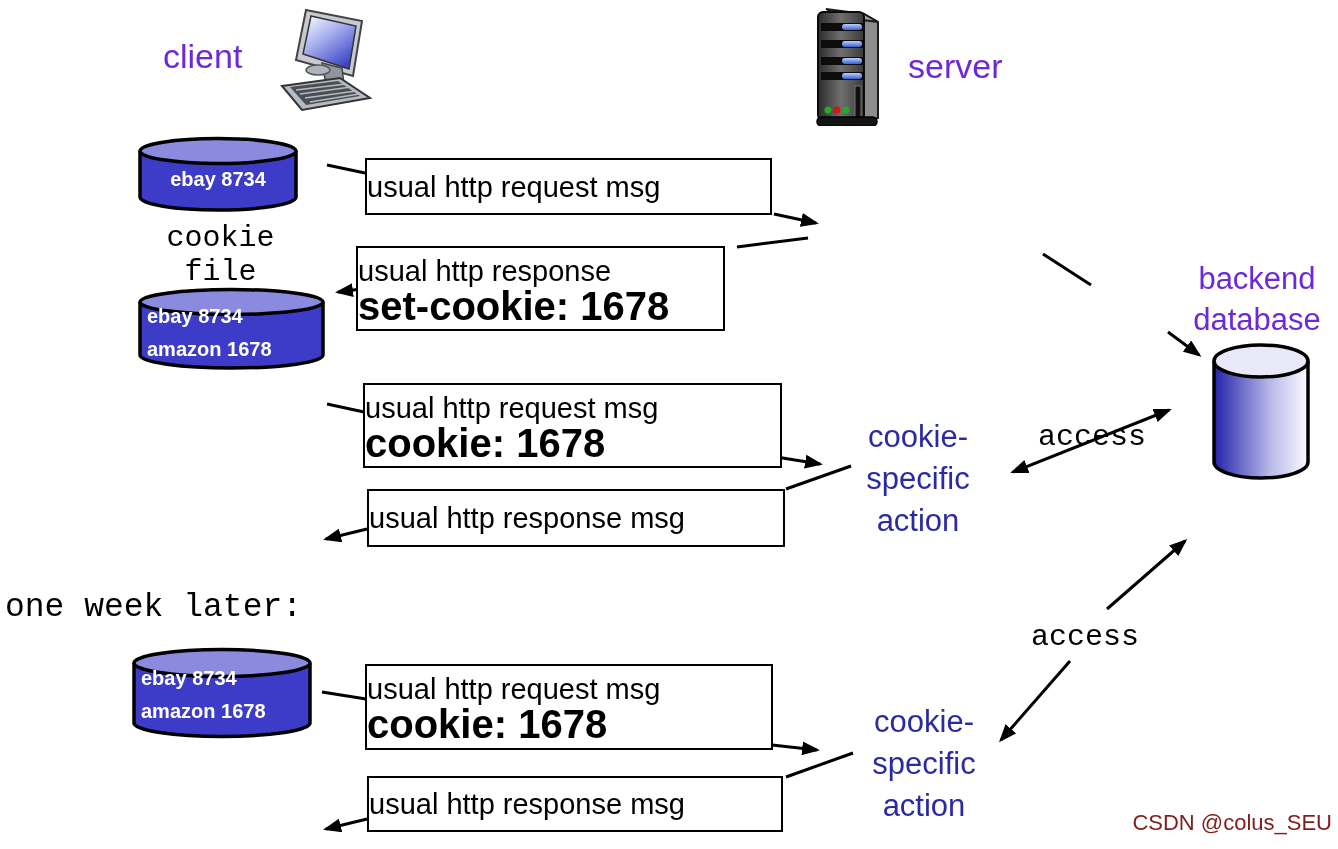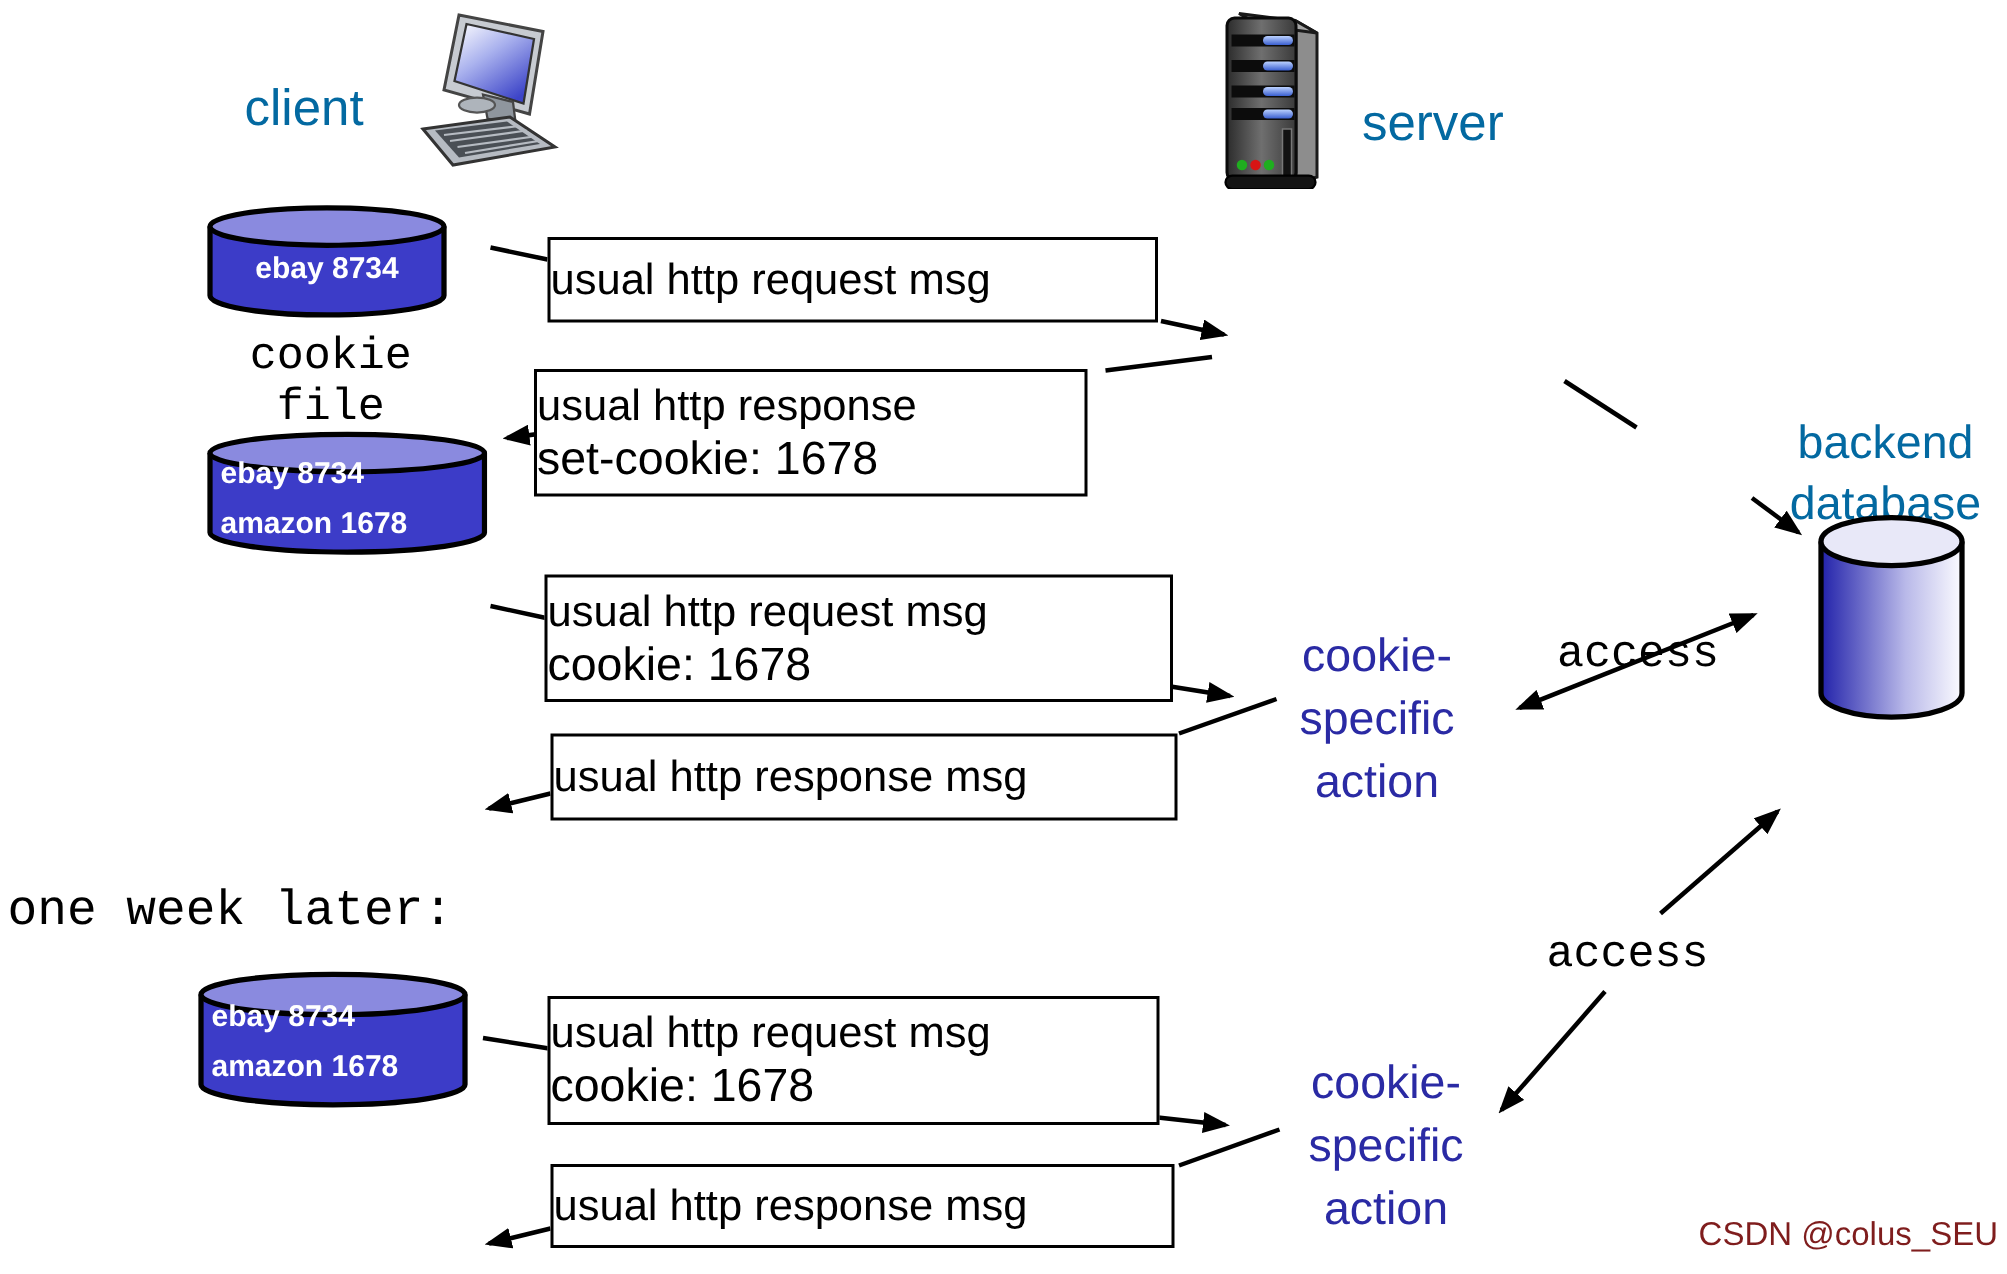--- a/index.html
+++ b/index.html
@@ -1,28 +1,28 @@
 <!DOCTYPE html>
 <html><head>
 <meta charset="utf-8">
 <style>
   html,body{margin:0;padding:0;background:#fff;}
   .canvas{
     position:relative;width:1338px;height:849px;background:#ffffff;
     font-family:"Liberation Sans", sans-serif;overflow:hidden;
   }
   .abs{position:absolute;}
-  .label-red{color:#0369a1;font-size:34px;line-height:38px;margin-top:16px;}
+  .label-red{color:#6d28d9;font-size:34px;line-height:38px;}
   .msg-box{
     position:absolute;background:#ffffff;border:2.5px solid #000;
     display:flex;flex-direction:column;align-items:flex-start;justify-content:center;
     text-align:center;box-sizing:border-box;
   }
   .msg-line1{font-size:29px;color:#000;line-height:34px;}
-  .msg-line2{font-size:31px;color:#000;font-weight:normal;line-height:36px;}
+  .msg-line2{font-size:40px;color:#000;font-weight:bold;line-height:36px;}
   .note-blue{color:#2a2aa4;font-size:31px;line-height:42px;text-align:center;}
   .note-black{color:#000;font-size:30px;line-height:34px;font-family:Liberation Mono, monospace;}
   .cyl-text{position:absolute;color:#ffffff;font-weight:bold;font-size:20px;line-height:33px;white-space:nowrap;}
   .center{text-align:center;}
   .right{text-align:right;}
   .watermark{color:#7f1d1d;font-size:22px;text-align:center;}
   svg{display:block;}
 </style>
 </head>
 <body>

